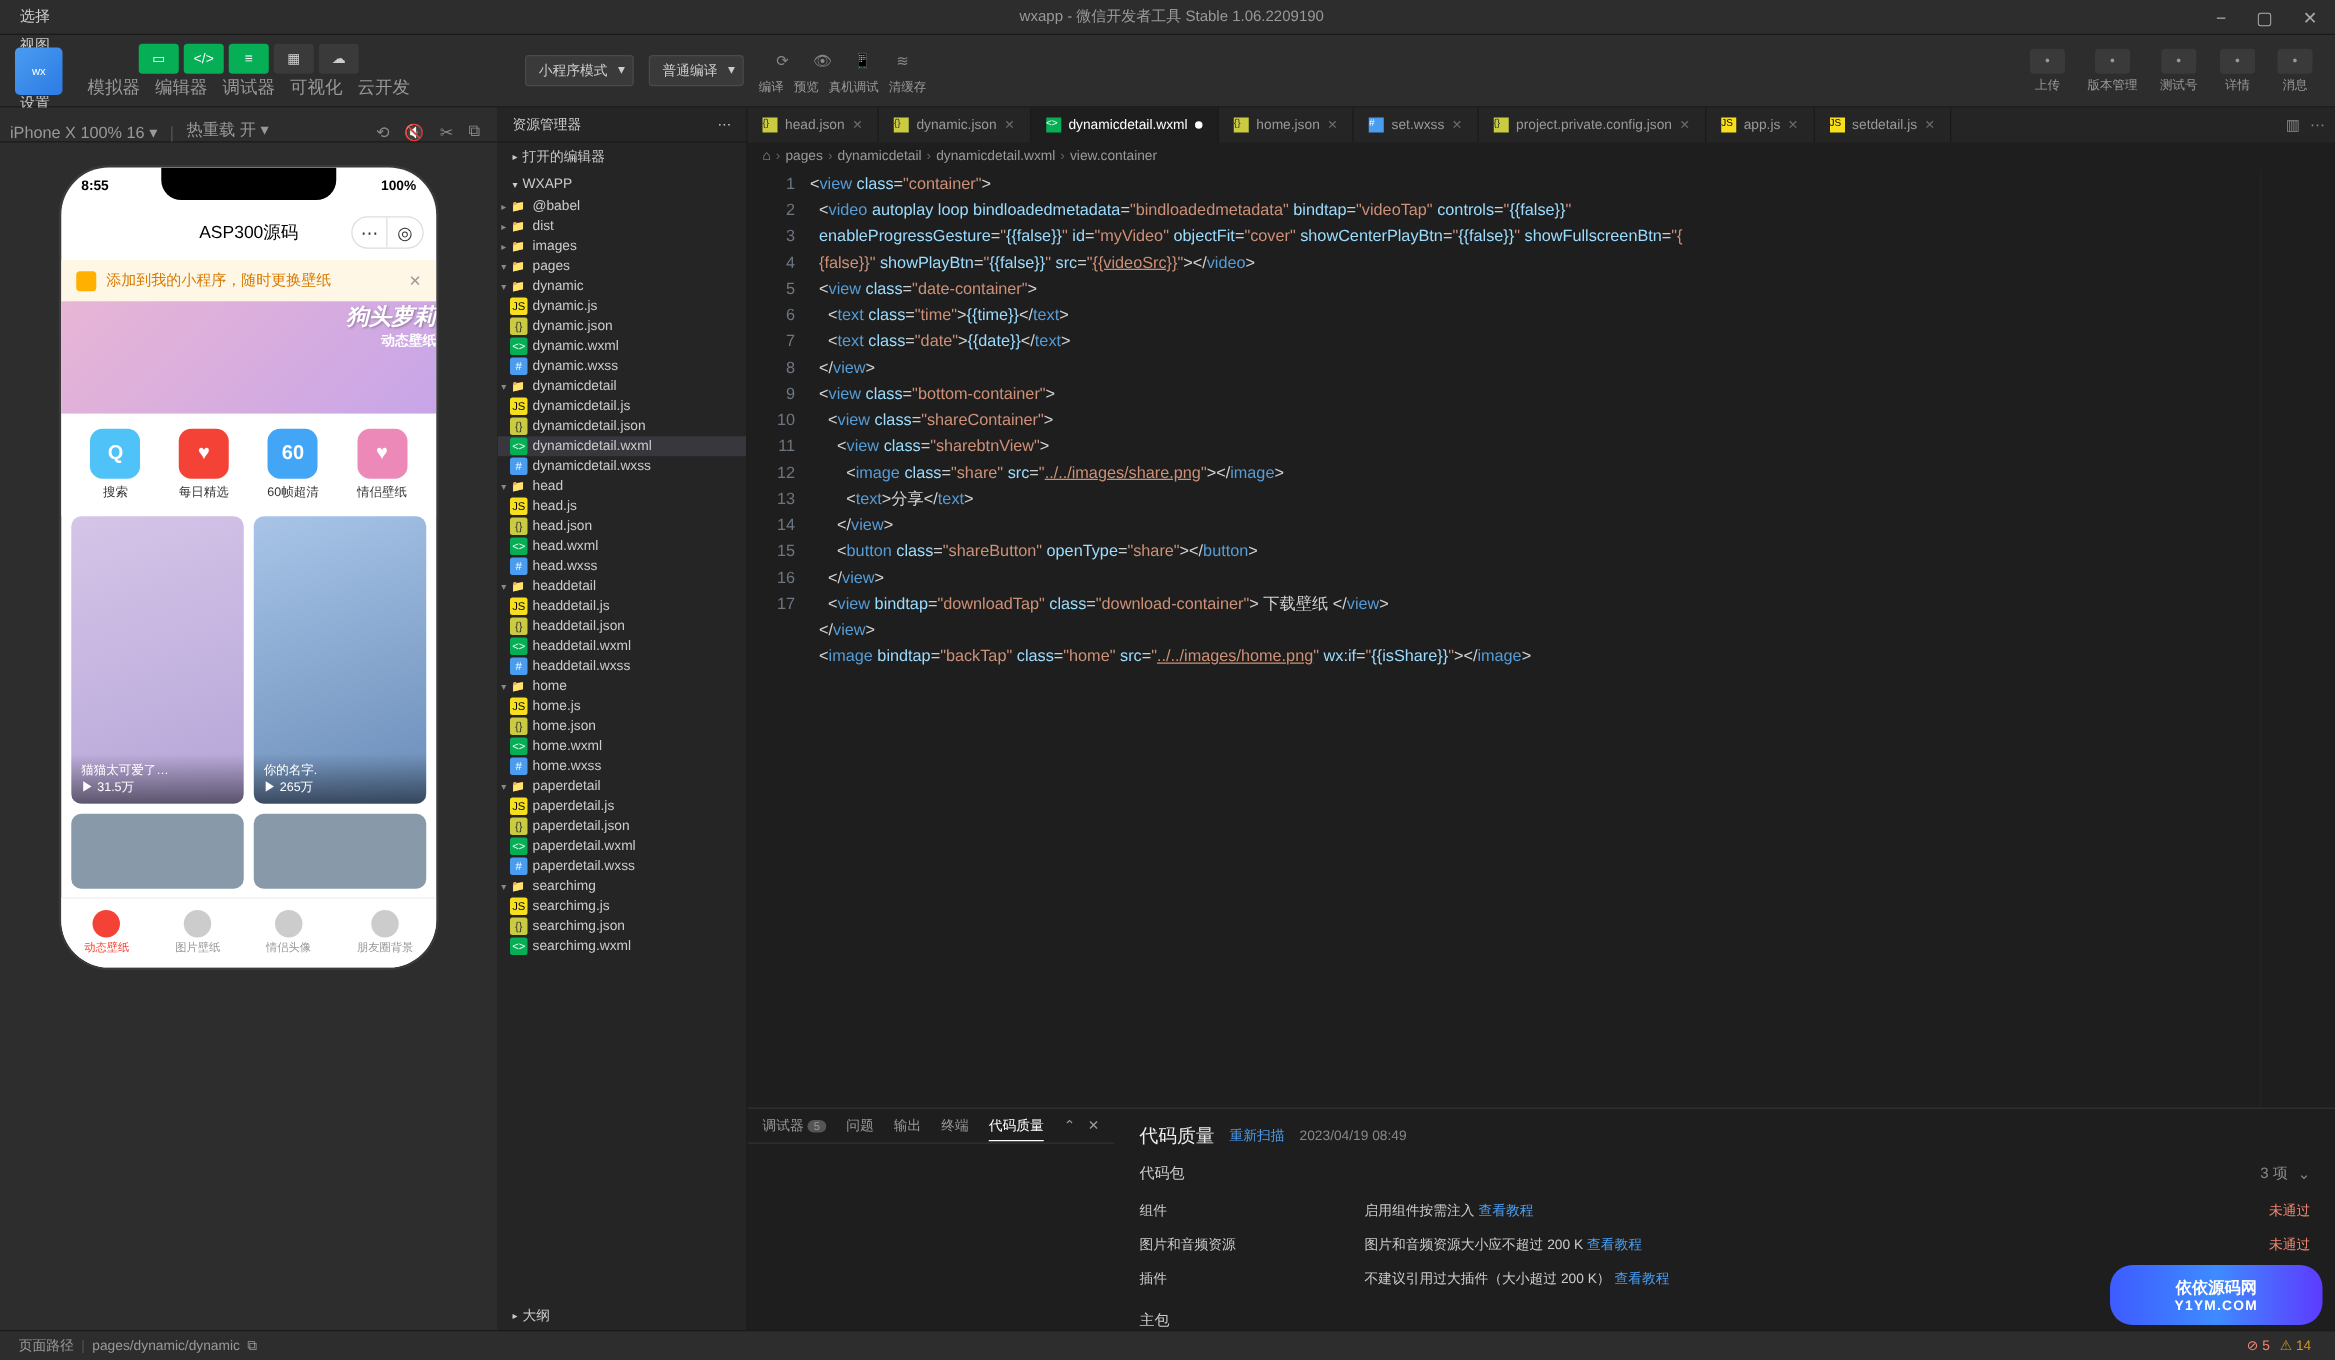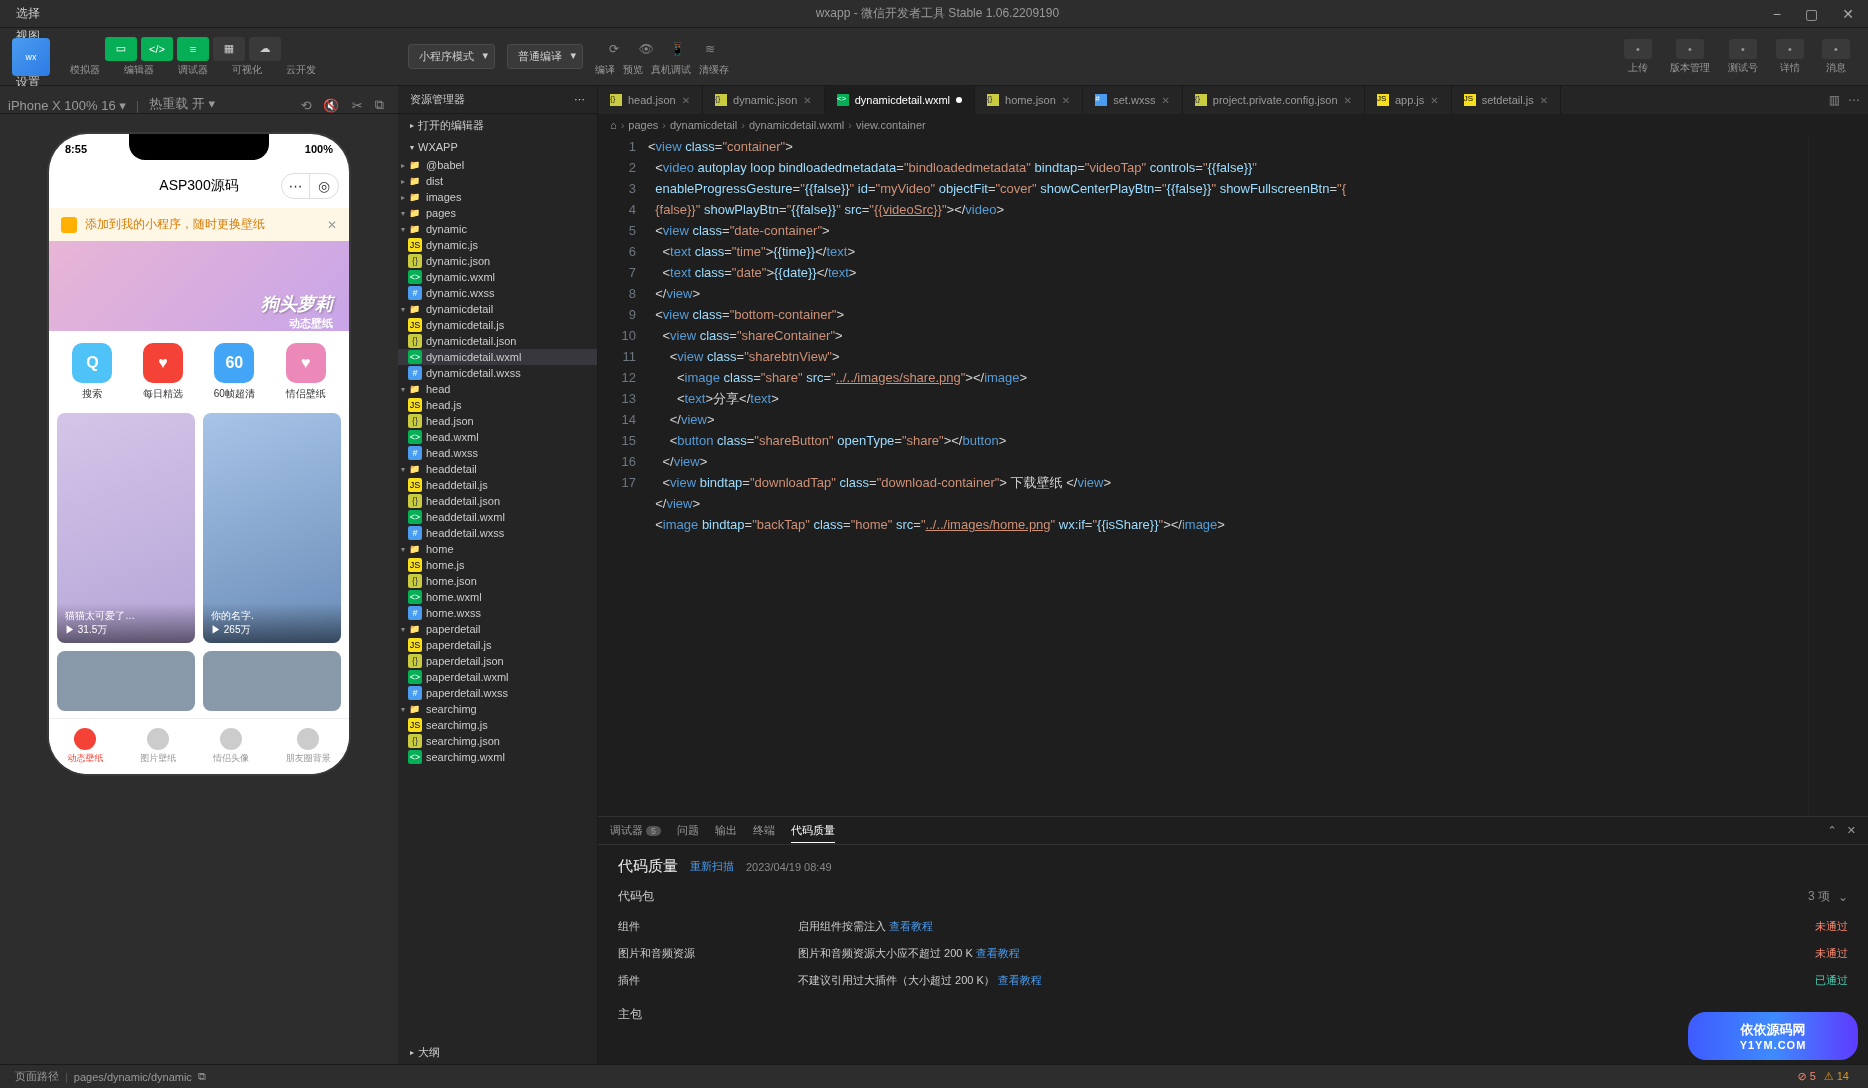--- a/index.html
+++ b/index.html
@@ -13,21 +13,21 @@
 .titlebar .winbtns { display: flex; gap: 12px; }
 .titlebar .winbtns span { font-size: 14px; cursor: pointer; color: #aaa; padding: 0 6px; }
 
 
 .toolbar { height: 58px; background: #2d2d2d; display: flex; align-items: center; padding: 0 12px; border-bottom: 1px solid #1a1a1a; }
 .logo { width: 38px; height: 38px; background: linear-gradient(135deg,#4a9cef,#2c7be5); border-radius: 4px; margin-right: 20px; display:flex;align-items:center;justify-content:center;font-size:9px;color:#fff;}
 .tbgroup { display: flex; flex-direction: column; align-items: center; margin-right: 12px; }
 .tbbtns { display: flex; gap: 4px; margin-bottom: 2px; }
 .tbbtn { width: 32px; height: 24px; background: #3a3a3a; border-radius: 3px; display:flex;align-items:center;justify-content:center;color:#ccc;cursor:pointer;font-size:11px;}
 .tbbtn.green { background: #06ae56; color: #fff; }
-.tblabels { display: flex; gap: 24px; font-size: 10px; color: #999; }
+.tblabels { display: flex; gap: 12px; font-size: 14px; color: #999; }
 .selectbox { background: #3a3a3a; border: 1px solid #4a4a4a; padding: 4px 20px 4px 10px; border-radius: 3px; color: #ccc; font-size: 11px; margin-right: 12px; position: relative; cursor:pointer;}
 .selectbox::after { content: "▾"; position: absolute; right: 6px; }
 .toolbar .center { flex: 1; display: flex; align-items: center; justify-content: center; gap: 12px; }
 .iconbtn { width: 28px; height: 24px; display:flex;align-items:center;justify-content:center;color:#888;cursor:pointer;border-radius:3px;}
 .toolbar .right { display: flex; gap: 6px; }
 .toolbar .rightbtn { display:flex;flex-direction:column;align-items:center;gap:2px;padding:0 6px;}
 .toolbar .rightbtn .ic { width:28px;height:20px;background:#3a3a3a;border-radius:3px;display:flex;align-items:center;justify-content:center;font-size:11px;color:#999;}
 .toolbar .rightbtn .lb { font-size:10px;color:#999;}
 .cloudrow { display:flex;flex-direction:column;align-items:center; }
 .cloudrow .ics { display:flex;gap:4px; }
@@ -47,21 +47,21 @@
 .phoneframe { width: 300px; height: 640px; background: #fff; border-radius: 38px; overflow: hidden; position: relative; box-shadow: 0 0 0 2px #3a3a3a; }
 .notch { position:absolute;top:0;left:50%;transform:translateX(-50%);width:140px;height:26px;background:#000;border-radius:0 0 16px 16px;z-index:5;}
 .phstatus { height: 30px; display: flex; align-items: center; justify-content: space-between; padding: 0 16px; font-size: 11px; color: #000; font-weight:600;}
 .phheader { height: 44px; display: flex; align-items: center; justify-content: center; color: #000; font-size: 14px; position: relative; }
 .phcapsule { position: absolute; right: 10px; display: flex; border: 1px solid #ddd; border-radius: 14px; overflow: hidden; }
 .phcapsule span { width: 28px; height: 24px; display:flex;align-items:center;justify-content:center; font-size:14px; color: #333; cursor:pointer;}
 .phcapsule span:first-child { border-right: 1px solid #ddd; }
 .phbanner { background: #fef7e6; padding: 8px 12px; display: flex; align-items: center; gap: 8px; font-size: 12px; color: #d87a00; }
 .phbanner .ic { width:16px;height:16px;background:#ffb000;border-radius:3px;}
 .phbanner .cls { margin-left:auto;color:#999;cursor:pointer;}
-.phimg { height: 90px; background: linear-gradient(135deg,#e8b5d5,#c8a5e8); display:flex;align-items:flex-end;justify-content:flex-end;padding-right:16px;color:#fff;font-weight:bold;}
+.phimg { height: 90px; background: linear-gradient(135deg,#e8b5d5,#c8a5e8); display:flex;align-items:flex-start;justify-content:flex-end;color:#fff;font-weight:bold;}
 .phimg .txt { text-align:right; }
 .phimg .txt .t1 { font-size:18px;font-style:italic; text-shadow:1px 1px 2px rgba(0,0,0,.3);}
 .phimg .txt .t2 { font-size:11px; }
 .phgrid { display:flex;justify-content:space-around;padding:12px 8px;background:#fff;}
 .phgrid .itm { display:flex;flex-direction:column;align-items:center;gap:4px;font-size:10px;color:#333;}
 .phgrid .itm .ic { width:40px;height:40px;border-radius:10px;display:flex;align-items:center;justify-content:center;color:#fff;font-weight:bold;font-size:16px;}
 .ic-search{background:#4fc3f7;} .ic-daily{background:#f44336;} .ic-60{background:#42a5f5;} .ic-couple{background:#ec89b8;}
 .phpics { display:flex;gap:8px;padding:0 8px; }
 .phpics .pic { flex:1;height:230px;border-radius:8px;background:linear-gradient(160deg,#a8c5e8,#6a8cb8);position:relative;overflow:hidden;}
 .phpics .pic:first-child { background:linear-gradient(160deg,#d5c5e8,#b5a5d8);}
@@ -100,21 +100,21 @@
 .breadcrumb span { cursor: pointer; }
 .breadcrumb .sep { color: #666; }
 .code { flex: 1; display: flex; font-family: Consolas, monospace; font-size: 13px; overflow: hidden; position:relative;}
 .gutter { width: 50px; text-align: right; color: #6e7681; padding-right: 12px; line-height: 21px; user-select:none;}
 .codelines { flex: 1; line-height: 21px; white-space: pre; overflow:hidden;}
 .cl { display:block; }
 .tk-tag{color:#569cd6;} .tk-attr{color:#9cdcfe;} .tk-str{color:#ce9178;} .tk-brace{color:#d4d4d4;} .tk-bind{color:#9cdcfe;} .tk-underl{text-decoration:underline;color:#ce9178;} .tk-txt{color:#d4d4d4;}
 .minimap { width:60px;background:#1e1e1e;opacity:.5;border-left:1px solid #2a2a2a;}
 
 
-.panel { height: 248px; background: #1e1e1e; border-top: 1px solid #333; display: flex; flex-direction: column; justify-content: center; }
+.panel { height: 178px; background: #1e1e1e; border-top: 1px solid #333; display: flex; flex-direction: row; justify-content: center; }
 .panel .ptabs { height: 28px; display: flex; align-items: center; padding: 0 12px; gap: 16px; font-size: 11px; color: #999; border-bottom:1px solid #333;}
 .panel .ptabs .pt { cursor:pointer; padding:4px 0;}
 .panel .ptabs .pt.active { color:#fff; border-bottom:1px solid #fff;}
 .panel .ptabs .badge { background:#555;border-radius:8px;padding:0 5px;font-size:9px;margin-left:3px;}
 .panel .ptabs .pr { margin-left:auto;display:flex;gap:10px;cursor:pointer;}
 .panel .pbody { flex:1;padding:12px 20px;overflow-y:auto;font-size:12px;}
 .pbody .title { font-size:15px;color:#eee;margin-bottom:10px;display:flex;align-items:center;gap:12px;}
 .pbody .title .act { font-size:11px;color:#4a9cef;cursor:pointer;}
 .pbody .title .ts { font-size:11px;color:#888;}
 .pbody .sect { font-size:12px;color:#ccc;margin:12px 0 8px;display:flex;align-items:center;}

